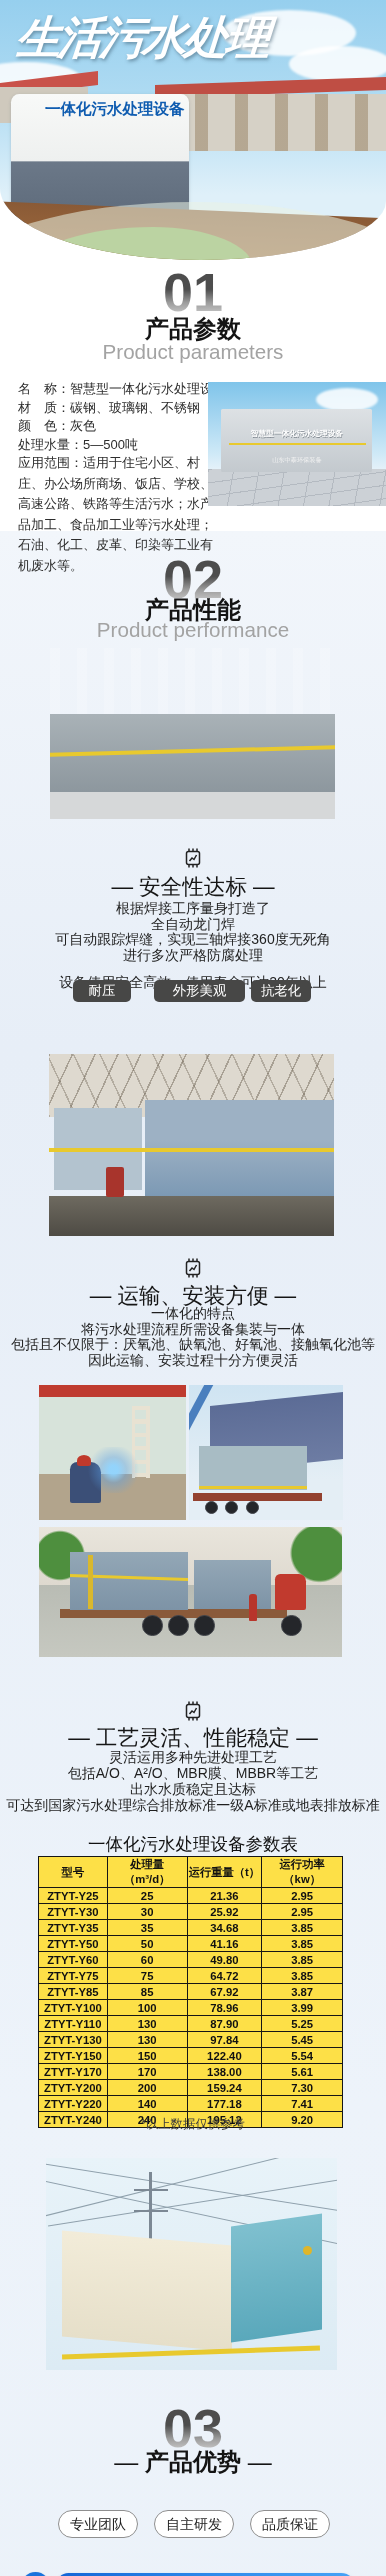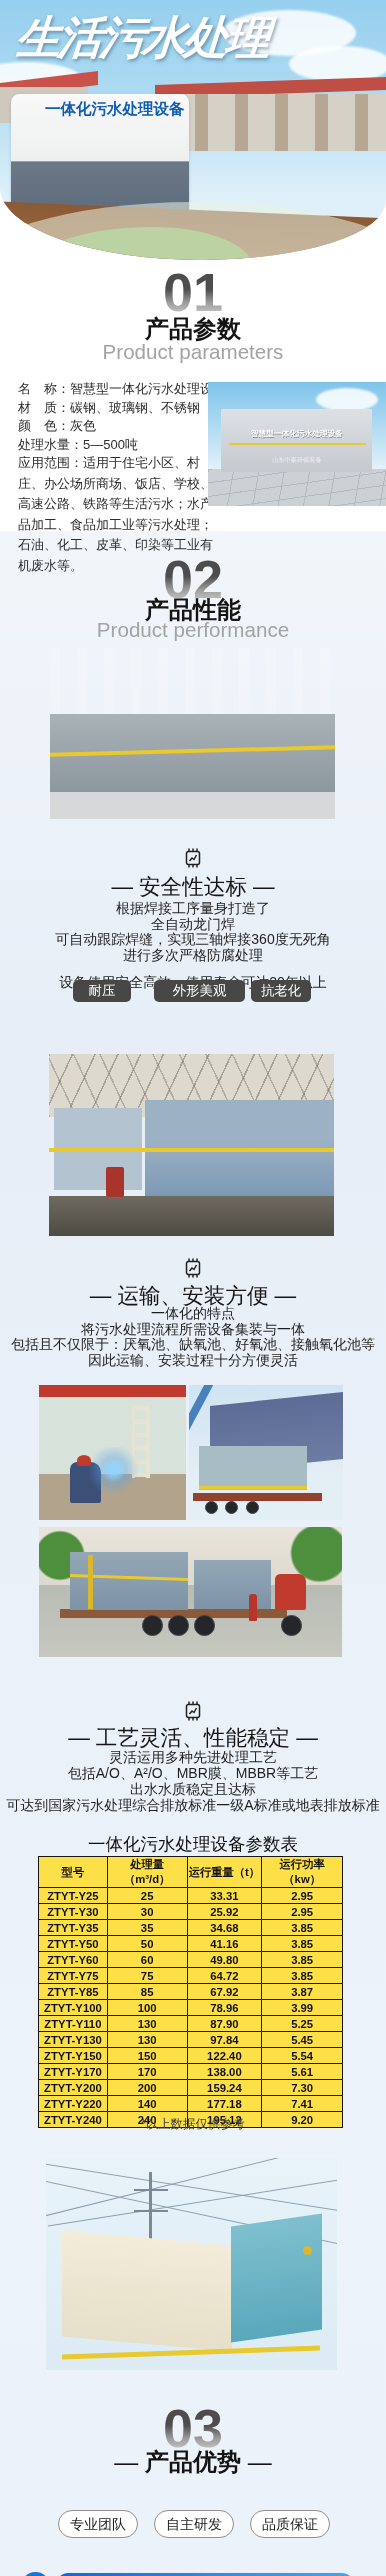--- a/index.html
+++ b/index.html
@@ -257,21 +257,21 @@
         <th>型号</th>
         <th>处理量（m³/d）</th>
         <th>运行重量（t）</th>
         <th>运行功率（kw）</th>
       </tr>
     </thead>
     <tbody>
         <tr>
           <td>ZTYT-Y25</td>
           <td>25</td>
-          <td>33.31</td>
+          <td>21.36</td>
           <td>2.95</td>
         </tr>
         <tr>
           <td>ZTYT-Y30</td>
           <td>30</td>
           <td>25.92</td>
           <td>2.95</td>
         </tr>
         <tr>
           <td>ZTYT-Y35</td>

